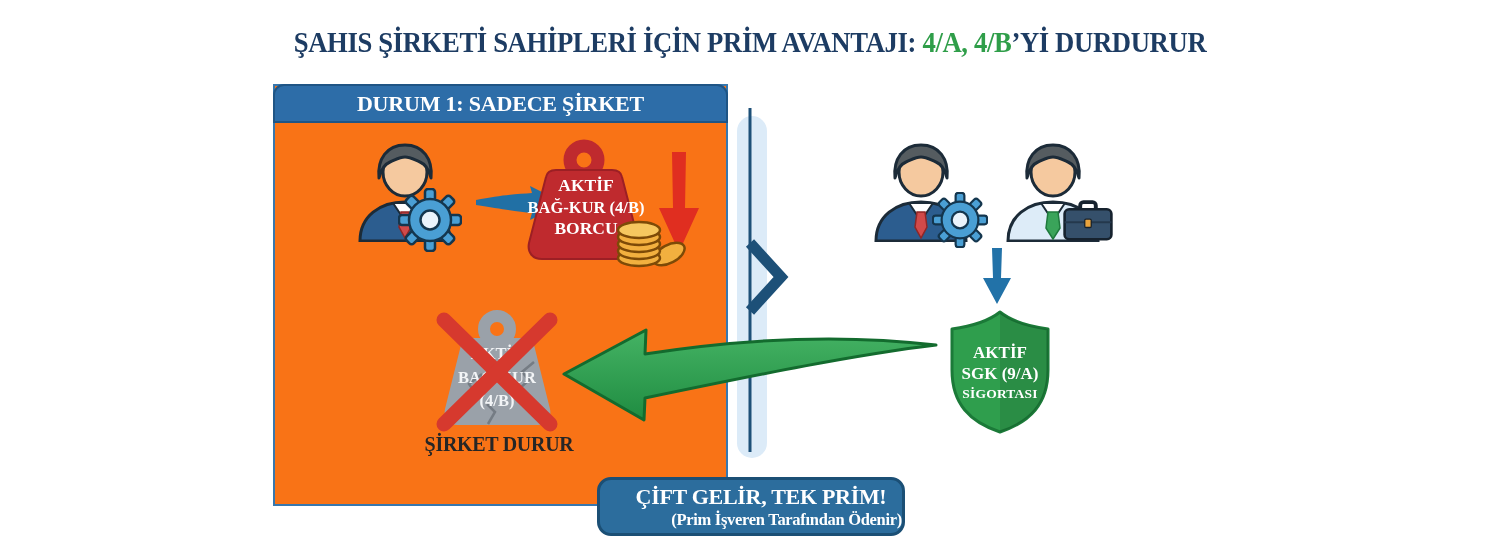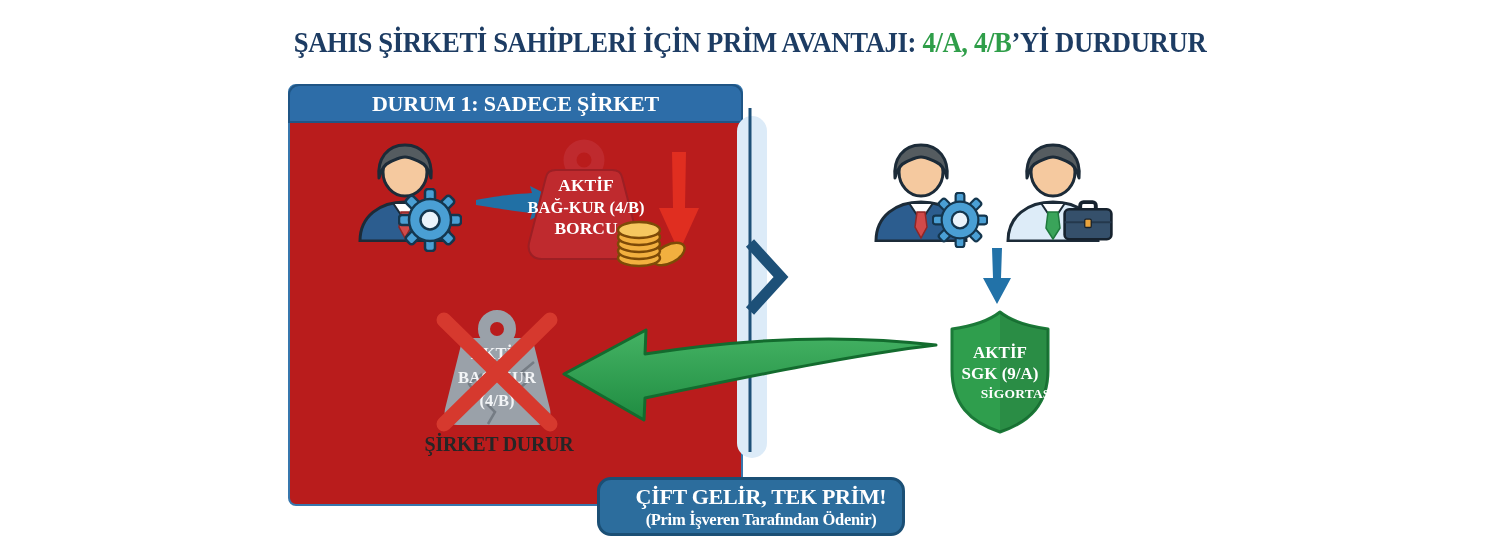--- a/index.html
+++ b/index.html
@@ -7,21 +7,21 @@
          font-family:Liberation Serif, serif;}
   .abs{position:absolute;}
 
   
   .title{left:0;right:0;top:26px;text-align:center;white-space:nowrap;
          font-size:29px;font-weight:700;color:#1d3c63;letter-spacing:-0.4px;
          transform:scaleX(0.92);transform-origin:50% 50%;}
   .title .hl{color:#2f9e49;}
 
   
-  .panel{border-radius:8px;background:#b91c1c;margin-left:15px;}
+  .panel{border-radius:0;background:#f97316;}
   .panel1{left:273px;top:84px;width:451px;height:418px;border:2px solid #3877ad;}
   .panel2{left:770px;top:84px;width:454px;height:418px;border:2px solid #3fa45c;}
   .panel-header{position:absolute;left:-2px;right:-2px;top:-2px;height:35px;
                 border-radius:11px 11px 0 0;text-align:center;line-height:35px;
                 color:#ffffff;font-weight:700;font-size:22px;letter-spacing:-0.2px;}
   .panel-header.blue{background:#2d6da8;border:2px solid #1f5585;border-bottom-width:2px;}
   .panel-header.green{background:#37a35a;border:2px solid #238042;}
 
   
   .divider-band{left:737px;top:116px;width:30px;height:342px;background:#dcebf8;border-radius:15px;}
@@ -46,30 +46,30 @@
 
   .p2-owner{left:866px;top:140px;}
   .p2-gear{left:932px;top:192px;}
   .p2-employee{left:998px;top:140px;}
   .p2-case{left:1062px;top:198px;}
   .p2-darrow{left:981px;top:246px;}
   .p2-shield{left:944px;top:308px;}
   .p2-shield-label{left:944px;top:342px;width:112px;text-align:center;color:#fff;font-weight:700;}
   .p2-shield-label .s1{font-size:17px;line-height:21px;}
   .p2-shield-label .s2{font-size:17px;line-height:21px;}
-  .p2-shield-label .s3{font-size:13.5px;line-height:19px;letter-spacing:0.2px;text-align:right;}
+  .p2-shield-label .s3{font-size:13.5px;line-height:19px;letter-spacing:0.2px;}
 
   .green-arrow{left:550px;top:314px;}
 
   
   .badge{left:597px;top:477px;width:308px;height:59px;background:#2c6d9d;
          border:3px solid #1b4f75;border-radius:14px;box-sizing:border-box;
          text-align:center;color:#ffffff;font-weight:700;z-index:30;padding-left:20px;}
   .badge .b1{font-size:22px;line-height:26px;margin-top:4px;letter-spacing:-0.3px;}
-  .badge .b2{font-size:16.5px;line-height:19px;letter-spacing:-0.3px;}
+  .badge .b2{font-size:16.5px;line-height:19px;letter-spacing:-0.3px;text-align:right;}
 
   .z5{z-index:5;} .z10{z-index:10;} .z20{z-index:20;}
 </style>
 </head>
 <body>
 
 <div class="stage">
 
   <div class="abs title"><span>ŞAHIS ŞİRKETİ SAHİPLERİ İÇİN PRİM AVANTAJI: </span><span class="hl">4/A, 4/B</span><span>’Yİ DURDURUR</span></div>
 

